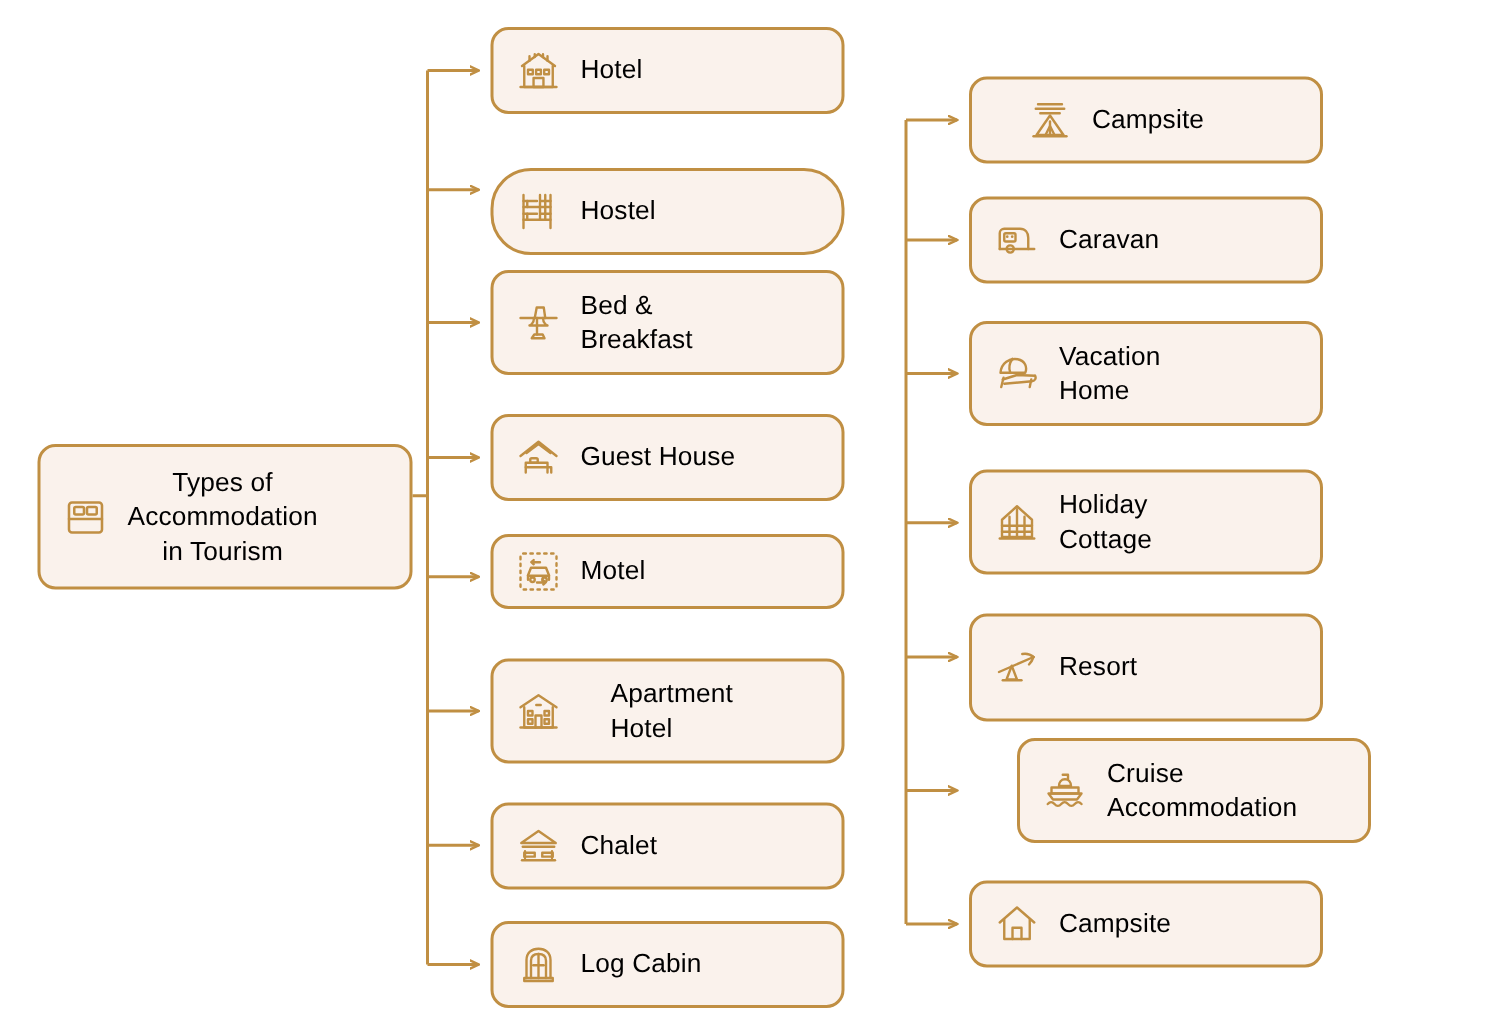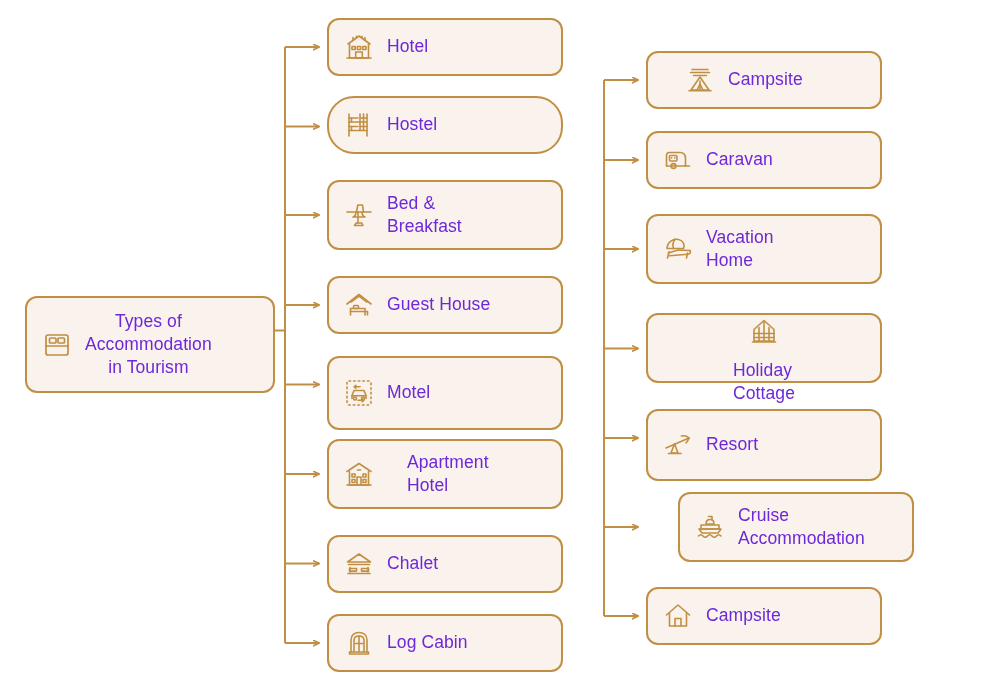--- a/index.html
+++ b/index.html
@@ -47,21 +47,21 @@
     color: #c08f43;
   }
   .node .ico svg {
     display: block;
     width: 32px;
     height: 32px;
   }
   .node .lbl {
     font-size: 17.5px;
     line-height: 1.33;
-    color: #6d28d9;
+    color: #000000;
     white-space: pre-line;
     letter-spacing: 0.1px;
   }
   #root-node {
     left: 25px;
     top: 296px;
     width: 250px;
     height: 97px;
     text-align: center;
   }
@@ -130,21 +130,21 @@
         <rect x="9" y="15.5" width="3.2" height="3"></rect>
         <rect x="14.4" y="15.5" width="3.2" height="3"></rect>
         <rect x="19.8" y="15.5" width="3.2" height="3"></rect>
         <rect x="12.7" y="21" width="6.6" height="6"></rect>
         <path d="M4 27 H28"></path>
       </svg>
     </span>
     <span class="lbl">Hotel</span>
   </div>
 
-  <div class="node col1" style="top:96px;height:58px;border-radius:27px;">
+  <div class="node col1" style="top:112px;height:58px;border-radius:27px;">
     <span class="ico">
       <svg viewBox="0 0 32 32" fill="none" stroke="currentColor" stroke-width="1.6" stroke-linecap="round" stroke-linejoin="round">
         <path d="M6 5 V27 M24 5 V27"></path>
         <path d="M6 13 H24 M6 21.5 H24"></path>
         <path d="M6 9 H15 M6 17.5 H15"></path>
         <path d="M17 9 H24 M17 5 V13 M20.5 5 V13 M17 17.5 H24 M17 13.5 V21.5 M20.5 13.5 V21.5"></path>
         <path d="M8.5 9 V13 M8.5 17.5 V21.5"></path>
       </svg>
     </span>
     <span class="lbl">Hostel</span>
@@ -170,21 +170,21 @@
         <path d="M4 15 L16 5.5 L28 15"></path>
         <path d="M8 13 L16 7 L24 13"></path>
         <path d="M7.5 26 V19.5 H22 V26"></path>
         <path d="M7.5 22.5 H24.5 V26"></path>
         <rect x="10.5" y="16.5" width="5" height="3" rx="1"></rect>
       </svg>
     </span>
     <span class="lbl">Guest House</span>
   </div>
 
-  <div class="node col1" style="top:356px;height:74px;">
+  <div class="node col1" style="top:356px;height:50px;">
     <span class="ico">
       <svg viewBox="0 0 32 32" fill="none" stroke="currentColor" stroke-width="1.6" stroke-linecap="round" stroke-linejoin="round">
         <rect x="4" y="4" width="24" height="24" rx="2" stroke-dasharray="1.6 3"></rect>
         <path d="M9 21.5 V18.5 L11 13.5 H21 L23 18.5 V21.5"></path>
         <path d="M9 18.8 H23"></path>
         <circle cx="12" cy="21.5" r="1.5"></circle>
         <circle cx="20" cy="21.5" r="1.5"></circle>
         <path d="M11.5 9.8 H17 M12.8 8.4 L11.2 9.8 L12.8 11.2"></path>
         <path d="M20.5 23.3 H15 M19.2 21.9 L20.8 23.3 L19.2 24.7"></path>
       </svg>
@@ -271,21 +271,21 @@
         <path d="M13 6.2 C11 9 10.5 12.8 11.5 15.5"></path>
         <path d="M6.5 20 L16 17 L28 17.5"></path>
         <path d="M28 17.5 C29 19 28 21 26 21.2 L7.5 22.8"></path>
         <path d="M7 18.8 L5.5 25 M25.5 20 L24.5 25"></path>
       </svg>
     </span>
     <span class="lbl">Vacation
 Home</span>
   </div>
 
-  <div class="node col2" style="top:313px;height:70px;flex-direction:column;">
+  <div class="node col2" style="top:313px;height:70px;">
     <span class="ico">
       <svg viewBox="0 0 32 32" fill="none" stroke="currentColor" stroke-width="1.6" stroke-linecap="round" stroke-linejoin="round">
         <path d="M6 26 V14.5 L16 5.5 L26 14.5 V26 Z"></path>
         <path d="M6 18.5 H26 M6 22.5 H26"></path>
         <path d="M11 12.5 V26 M21 12.5 V26 M16 7.5 V26"></path>
         <path d="M4.5 27 H27.5"></path>
       </svg>
     </span>
     <span class="lbl">Holiday
 Cottage</span>

